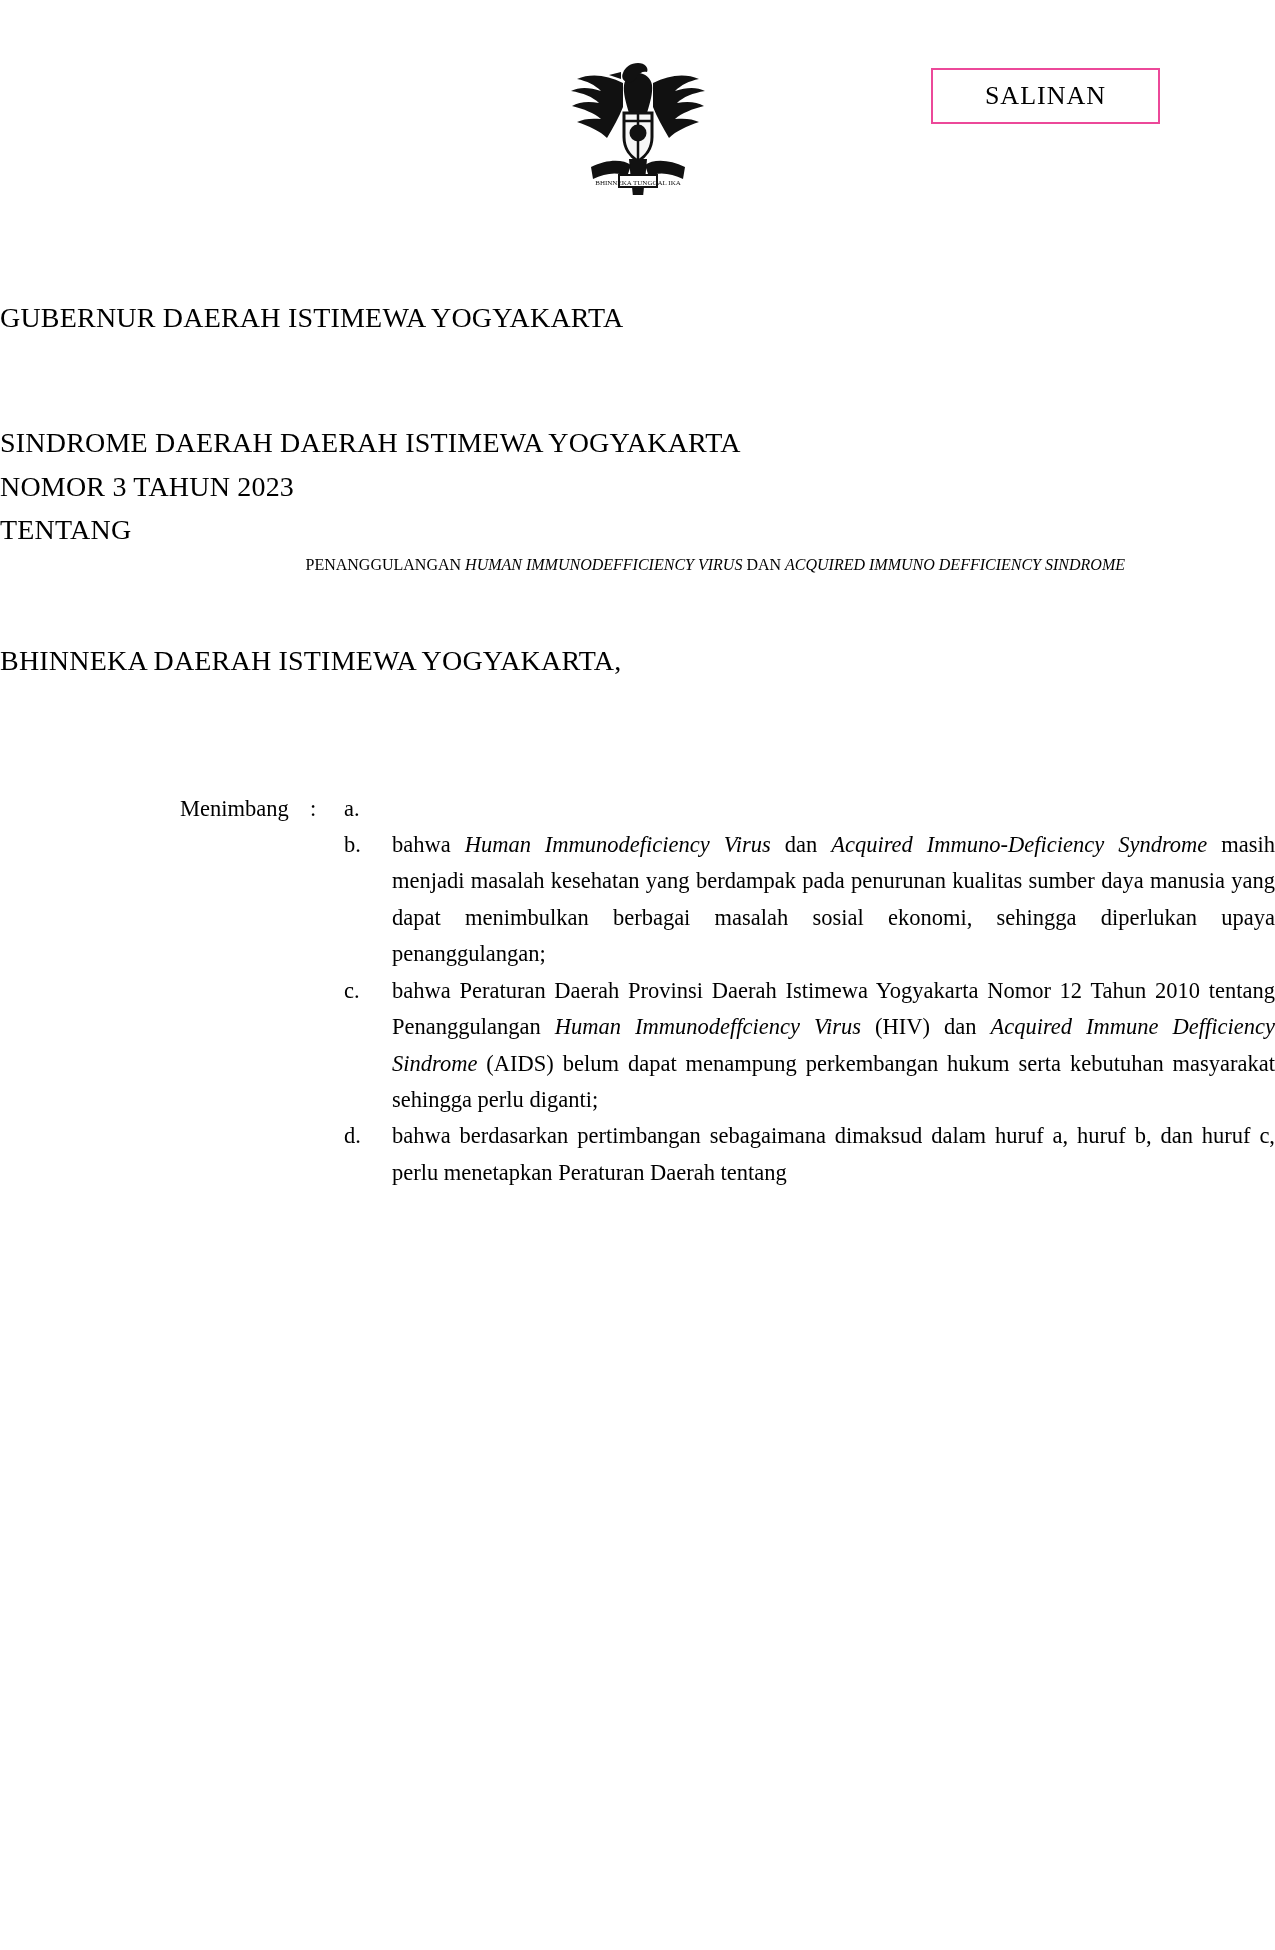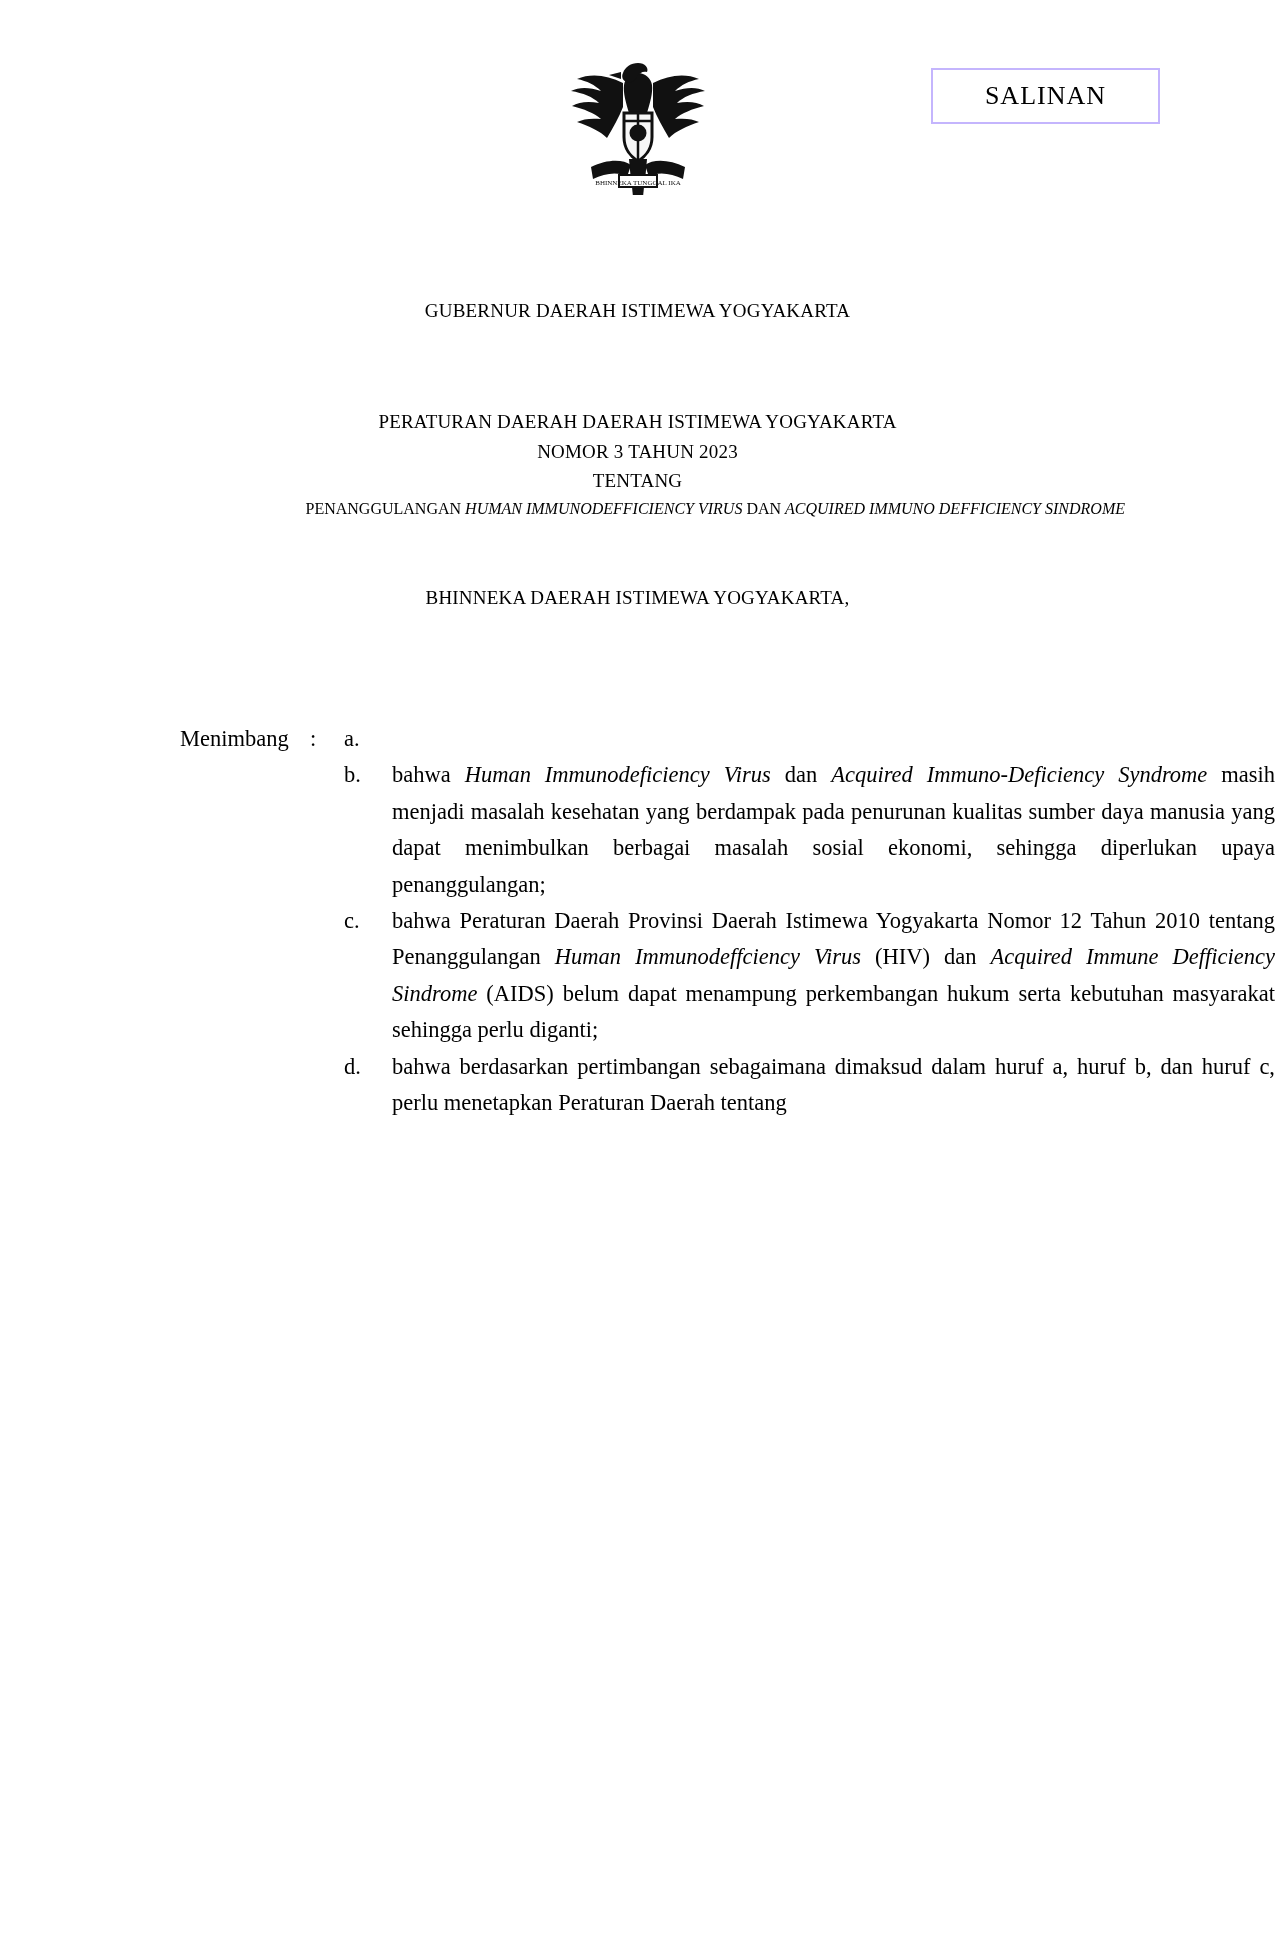--- a/index.html
+++ b/index.html
@@ -25,21 +25,21 @@
 
   
   .header-zone {
     position: relative;
     height: 240px;
   }
   .salinan-box {
     position: absolute;
     top: 68px;
     right: 115px;
-    border: 2px solid #c4b5fd;
+    border: 2px solid #ec4899;
     padding: 13px 52px;
     font-size: 26px;
     letter-spacing: 1px;
     font-family: "Liberation Serif", serif;
     line-height: 1;
   }
   .emblem {
     position: absolute;
     top: 55px;
     left: 0;
@@ -48,22 +48,21 @@
     width: 150px;
     height: 140px;
     display: flex;
     align-items: center;
     justify-content: center;
   }
   .emblem svg { display: block; }
 
   
   .center-line {
-    text-align: center;
-    font-size: 19px;
+    font-size: 28px;
     line-height: 1.55;
     letter-spacing: 0.2px;
   }
   .issuer {
     margin-top: 56px;
   }
   .title-block {
     margin-top: 82px;
   }
   .subject-block {
@@ -151,21 +150,21 @@
         </g>
       </svg>
     </div>
 
     <div class="salinan-box">SALINAN</div>
   </div>
 
   <div class="center-line issuer">GUBERNUR DAERAH ISTIMEWA YOGYAKARTA</div>
 
   <div class="title-block">
-    <div class="center-line">PERATURAN DAERAH DAERAH ISTIMEWA YOGYAKARTA</div>
+    <div class="center-line">SINDROME DAERAH DAERAH ISTIMEWA YOGYAKARTA</div>
     <div class="center-line">NOMOR 3 TAHUN 2023</div>
     <div class="center-line">TENTANG</div>
     <div class="subject-block"><span>PENANGGULANGAN </span><em>HUMAN IMMUNODEFFICIENCY VIRUS</em><span> DAN </span><em>ACQUIRED IMMUNO DEFFICIENCY SINDROME</em></div>
   </div>
 
 
   <div class="center-line gubernur2">BHINNEKA DAERAH ISTIMEWA YOGYAKARTA,</div>
 
   <div class="considerans">
 

